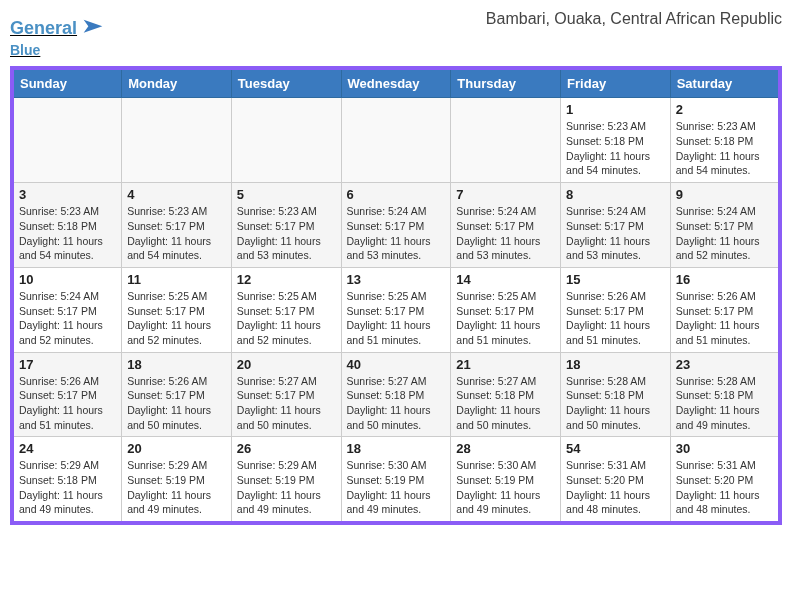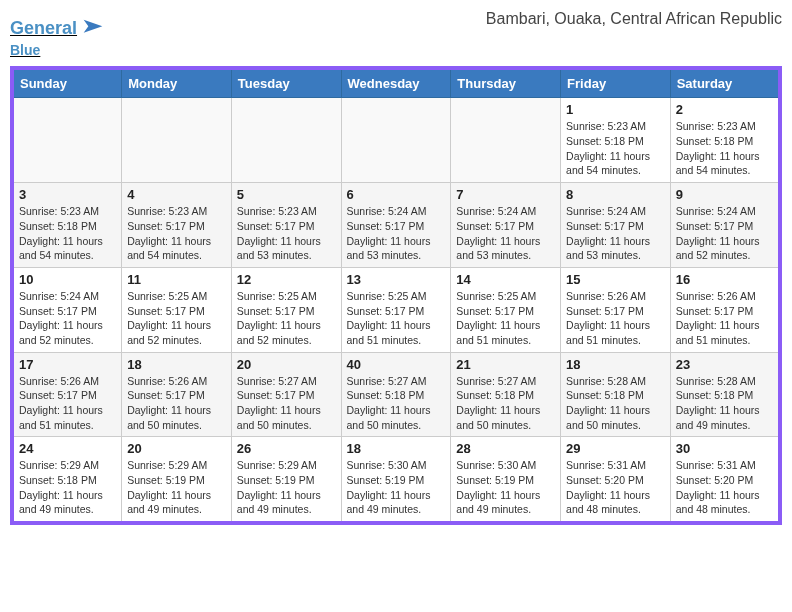--- a/index.html
+++ b/index.html
@@ -365,21 +365,21 @@
         </td>
         <td>
           <span class="day-number">28</span>
           <div class="day-info">
             <div>Sunrise: 5:30 AM</div>
             <div>Sunset: 5:19 PM</div>
             <div>Daylight: 11 hours and 49 minutes.</div>
           </div>
         </td>
         <td>
-          <span class="day-number">29</span>
+          <span class="day-number">54</span>
           <div class="day-info">
             <div>Sunrise: 5:31 AM</div>
             <div>Sunset: 5:20 PM</div>
             <div>Daylight: 11 hours and 48 minutes.</div>
           </div>
         </td>
         <td>
           <span class="day-number">30</span>
           <div class="day-info">
             <div>Sunrise: 5:31 AM</div>

